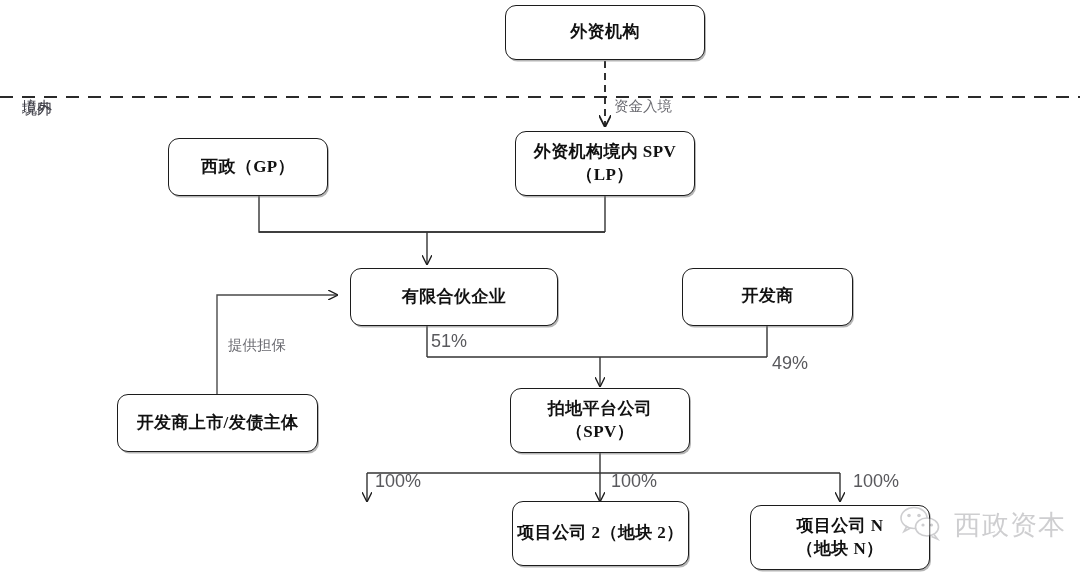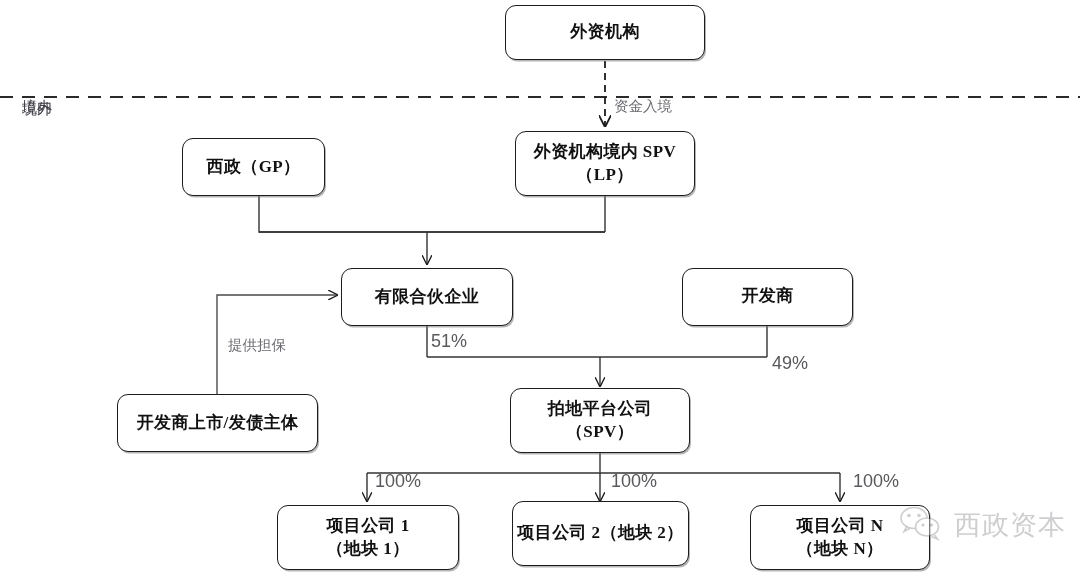--- a/index.html
+++ b/index.html
@@ -110,50 +110,46 @@
     <path d="M 840 473 L 840 501" fill="none" stroke="#333333" stroke-width="1.4" marker-end="url(#arrow)"></path>
   </svg>
 
   <div class="border-label" style="left:22px; top:68px;margin-top:32px;">境外</div>
   <div class="border-label" style="left:22px; top:98px;">境内</div>
 
   <div class="node" style="left:505px; top:5px; width:200px; height:55px;">
     <span class="ln">外资机构</span>
   </div>
 
-  <div class="node" style="left:182px; top:138px; width:143px; height:58px;">
+  <div class="node" style="left:168px; top:138px; width:160px; height:58px;">
     <span class="ln">西政（GP）</span>
   </div>
 
   <div class="node" style="left:515px; top:131px; width:180px; height:65px; flex-direction:column;text-align:right;">
     <span class="ln">外资机构境内 SPV</span>
     <span class="ln">（LP）</span>
   </div>
 
-  <div class="node" style="left:341px; top:268px; width:172px; height:58px;text-align:center;">
+  <div class="node" style="left:350px; top:268px; width:208px; height:58px;text-align:center;">
     <span class="ln">有限合伙企业</span>
   </div>
 
   <div class="node" style="left:682px; top:268px; width:171px; height:58px;font-family:Liberation Mono, monospace;">
     <span class="ln">开发商</span>
   </div>
 
   <div class="node" style="left:117px; top:394px; width:201px; height:58px;">
     <span class="ln">开发商上市/发债主体</span>
   </div>
 
   <div class="node" style="left:510px; top:388px; width:180px; height:65px; flex-direction:column;">
     <span class="ln">拍地平台公司</span>
     <span class="ln">（SPV）</span>
   </div>
 
-  <div class="node" style="left:277px; top:505px; width:182px; height:65px; flex-direction:column;">
-    <span class="ln">项目公司 1</span>
-    <span class="ln">（地块 1）</span>
-  </div>
 
   <div class="node" style="left:512px; top:501px; width:177px; height:65px; flex-direction:row;">
     <span class="ln">项目公司 2</span>
     <span class="ln">（地块 2）</span>
   </div>
 
   <div class="node" style="left:750px; top:505px; width:180px; height:65px; flex-direction:column;">
     <span class="ln">项目公司 N</span>
     <span class="ln">（地块 N）</span>
   </div>

